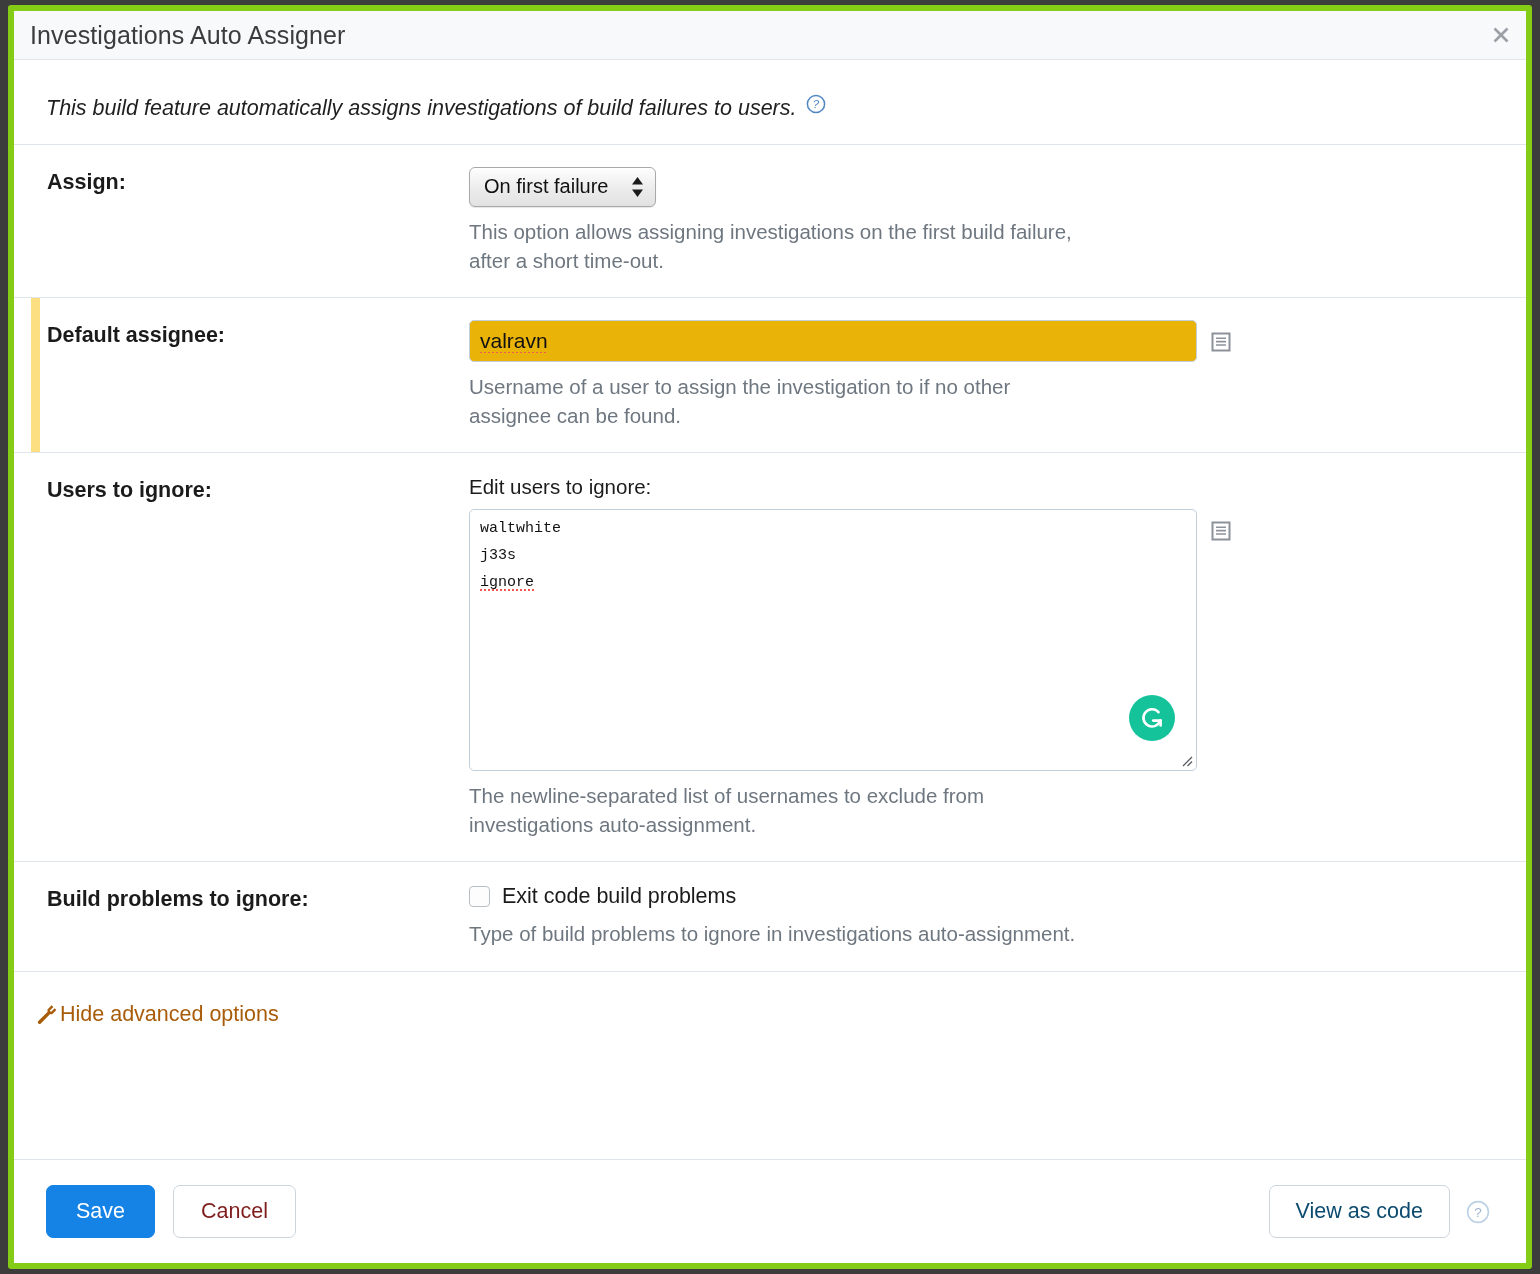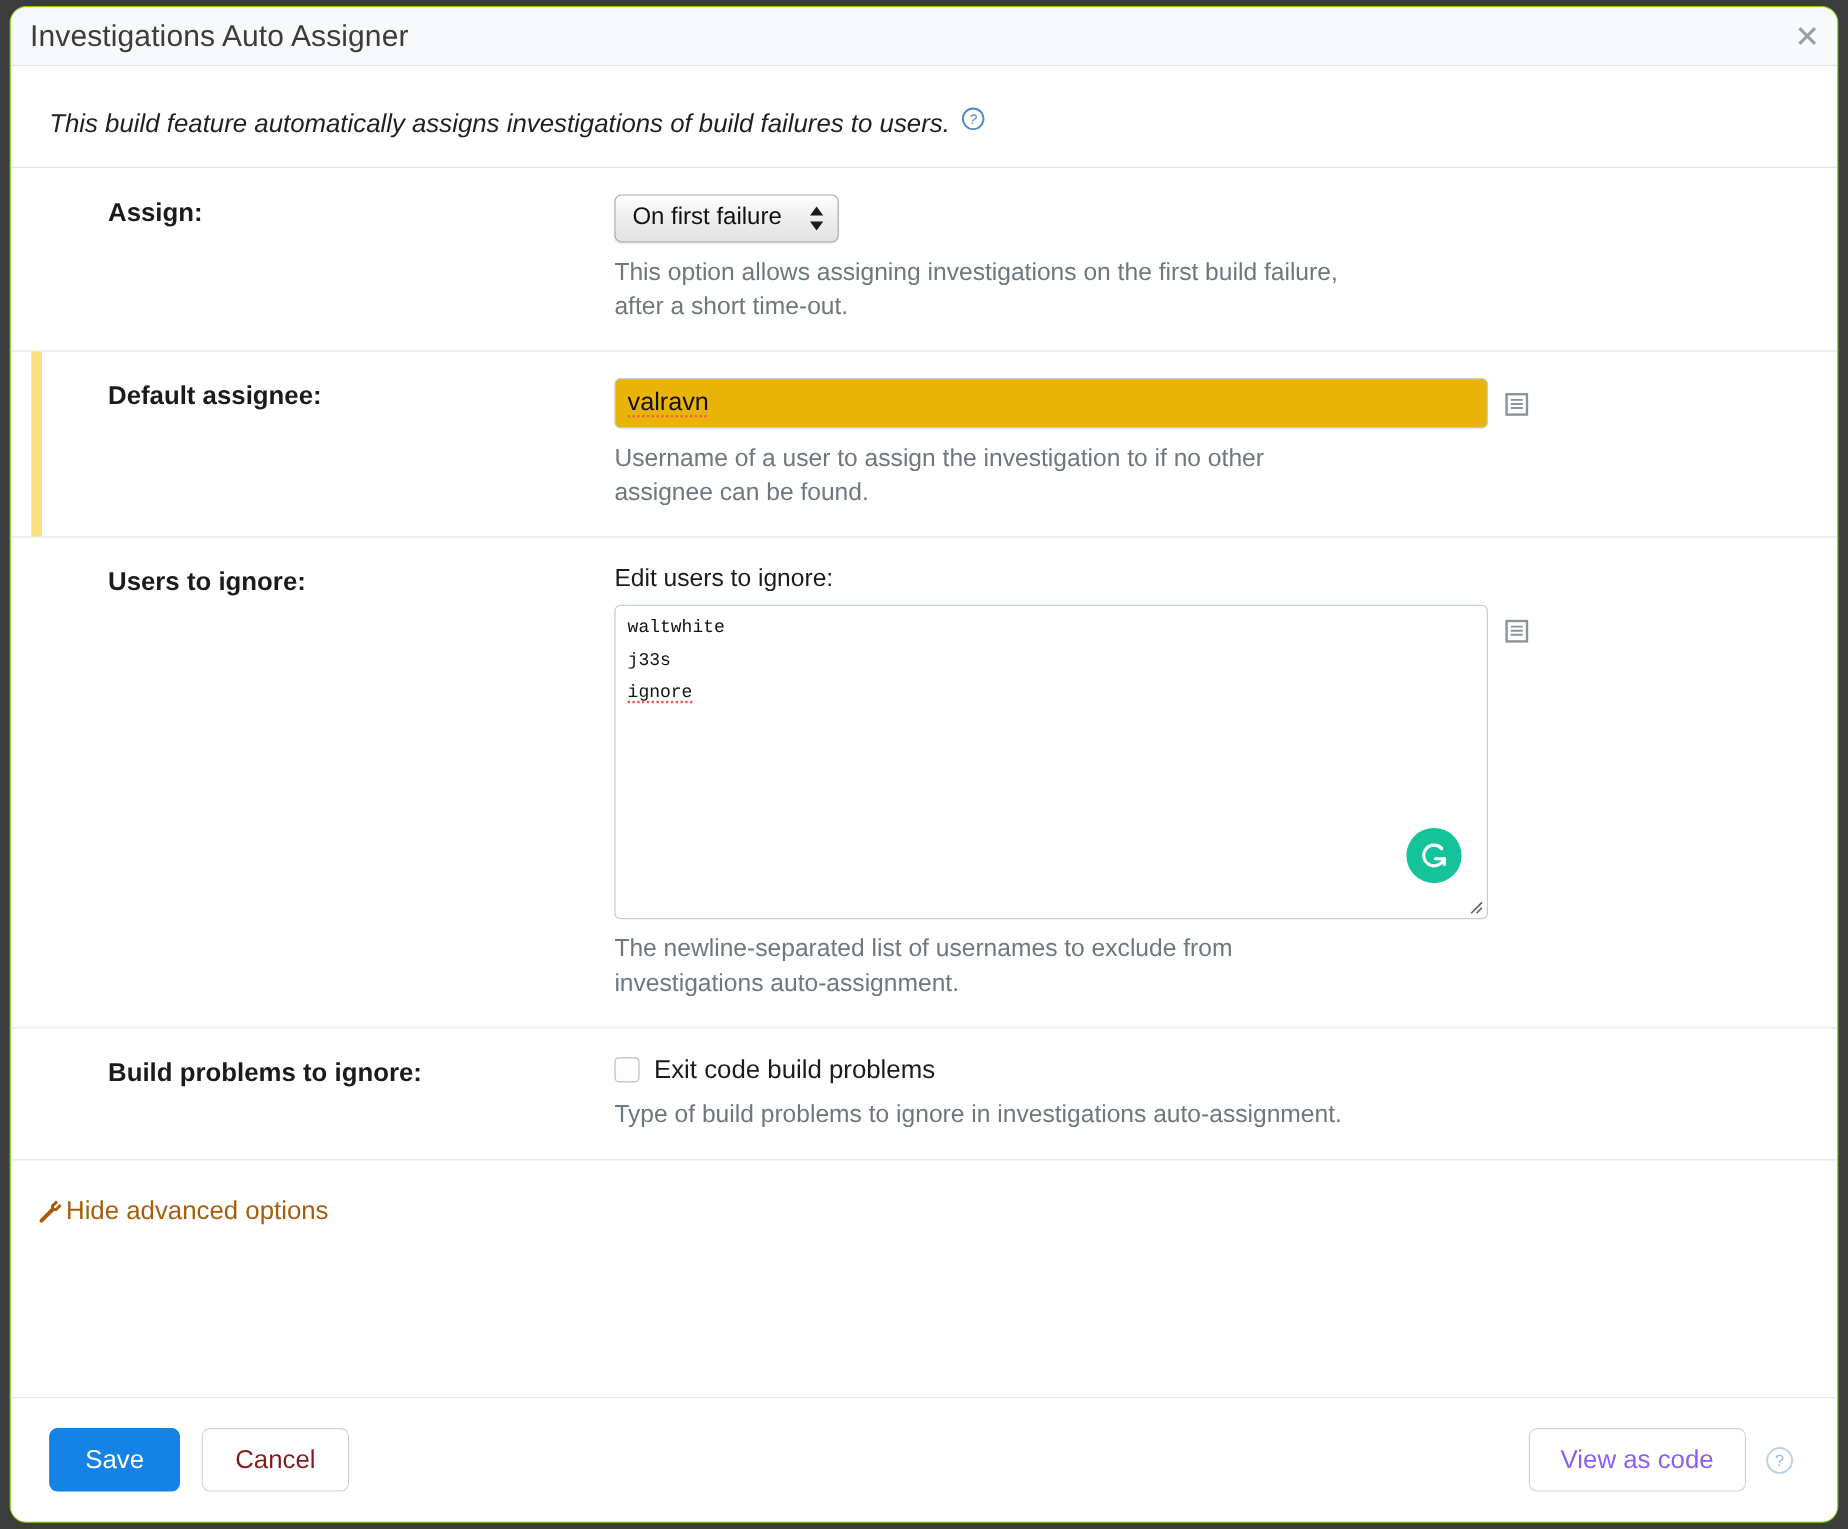--- a/index.html
+++ b/index.html
@@ -16,22 +16,22 @@
     background: #3c3c3c;
     overflow: hidden;
   }
   .dialog {
     position: absolute;
     left: 8px;
     top: 5px;
     width: 1524px;
     height: 1264px;
     background: #ffffff;
-    border: 1px solid #84cc16;
-    border-radius: 14px;
+    border: 6px solid #84cc16;
+    border-radius: 3px;
     display: flex;
     flex-direction: column;
     overflow: hidden;
   }
 
   
   .titlebar {
     height: 49px;
     min-height: 49px;
     background: #f7f9fa;
@@ -111,21 +111,20 @@
     background: #fbdf80;
   }
   .row-label {
     width: 455px;
     min-width: 455px;
     padding-left: 33px;
     padding-top: 3px;
     font-size: 21.5px;
     font-weight: bold;
     color: #1b1b1b;
-    margin-left: 48px;
   }
   .row-content {
     flex: 1;
     padding-right: 24px;
     min-width: 0;
   }
   .desc {
     font-size: 20.5px;
     color: #6e7780;
     line-height: 1.42;
@@ -287,21 +286,21 @@
   }
   .btn-default {
     background: #fff;
     color: #7f1d1d;
     border: 1px solid #ccd5de;
     padding: 15px 27px;
   }
   .spacer { flex: 1; }
   .btn-code {
     background: #fff;
-    color: #8b5cf6;
+    color: #0c4a6e;
     border: 1px solid #ccd5de;
     padding: 15px 26px;
     margin-right: 16px;
   }
   .help-icon-outline {
     width: 24px; height: 24px;
     cursor: pointer;
     flex: 0 0 auto;
   }
 </style>

